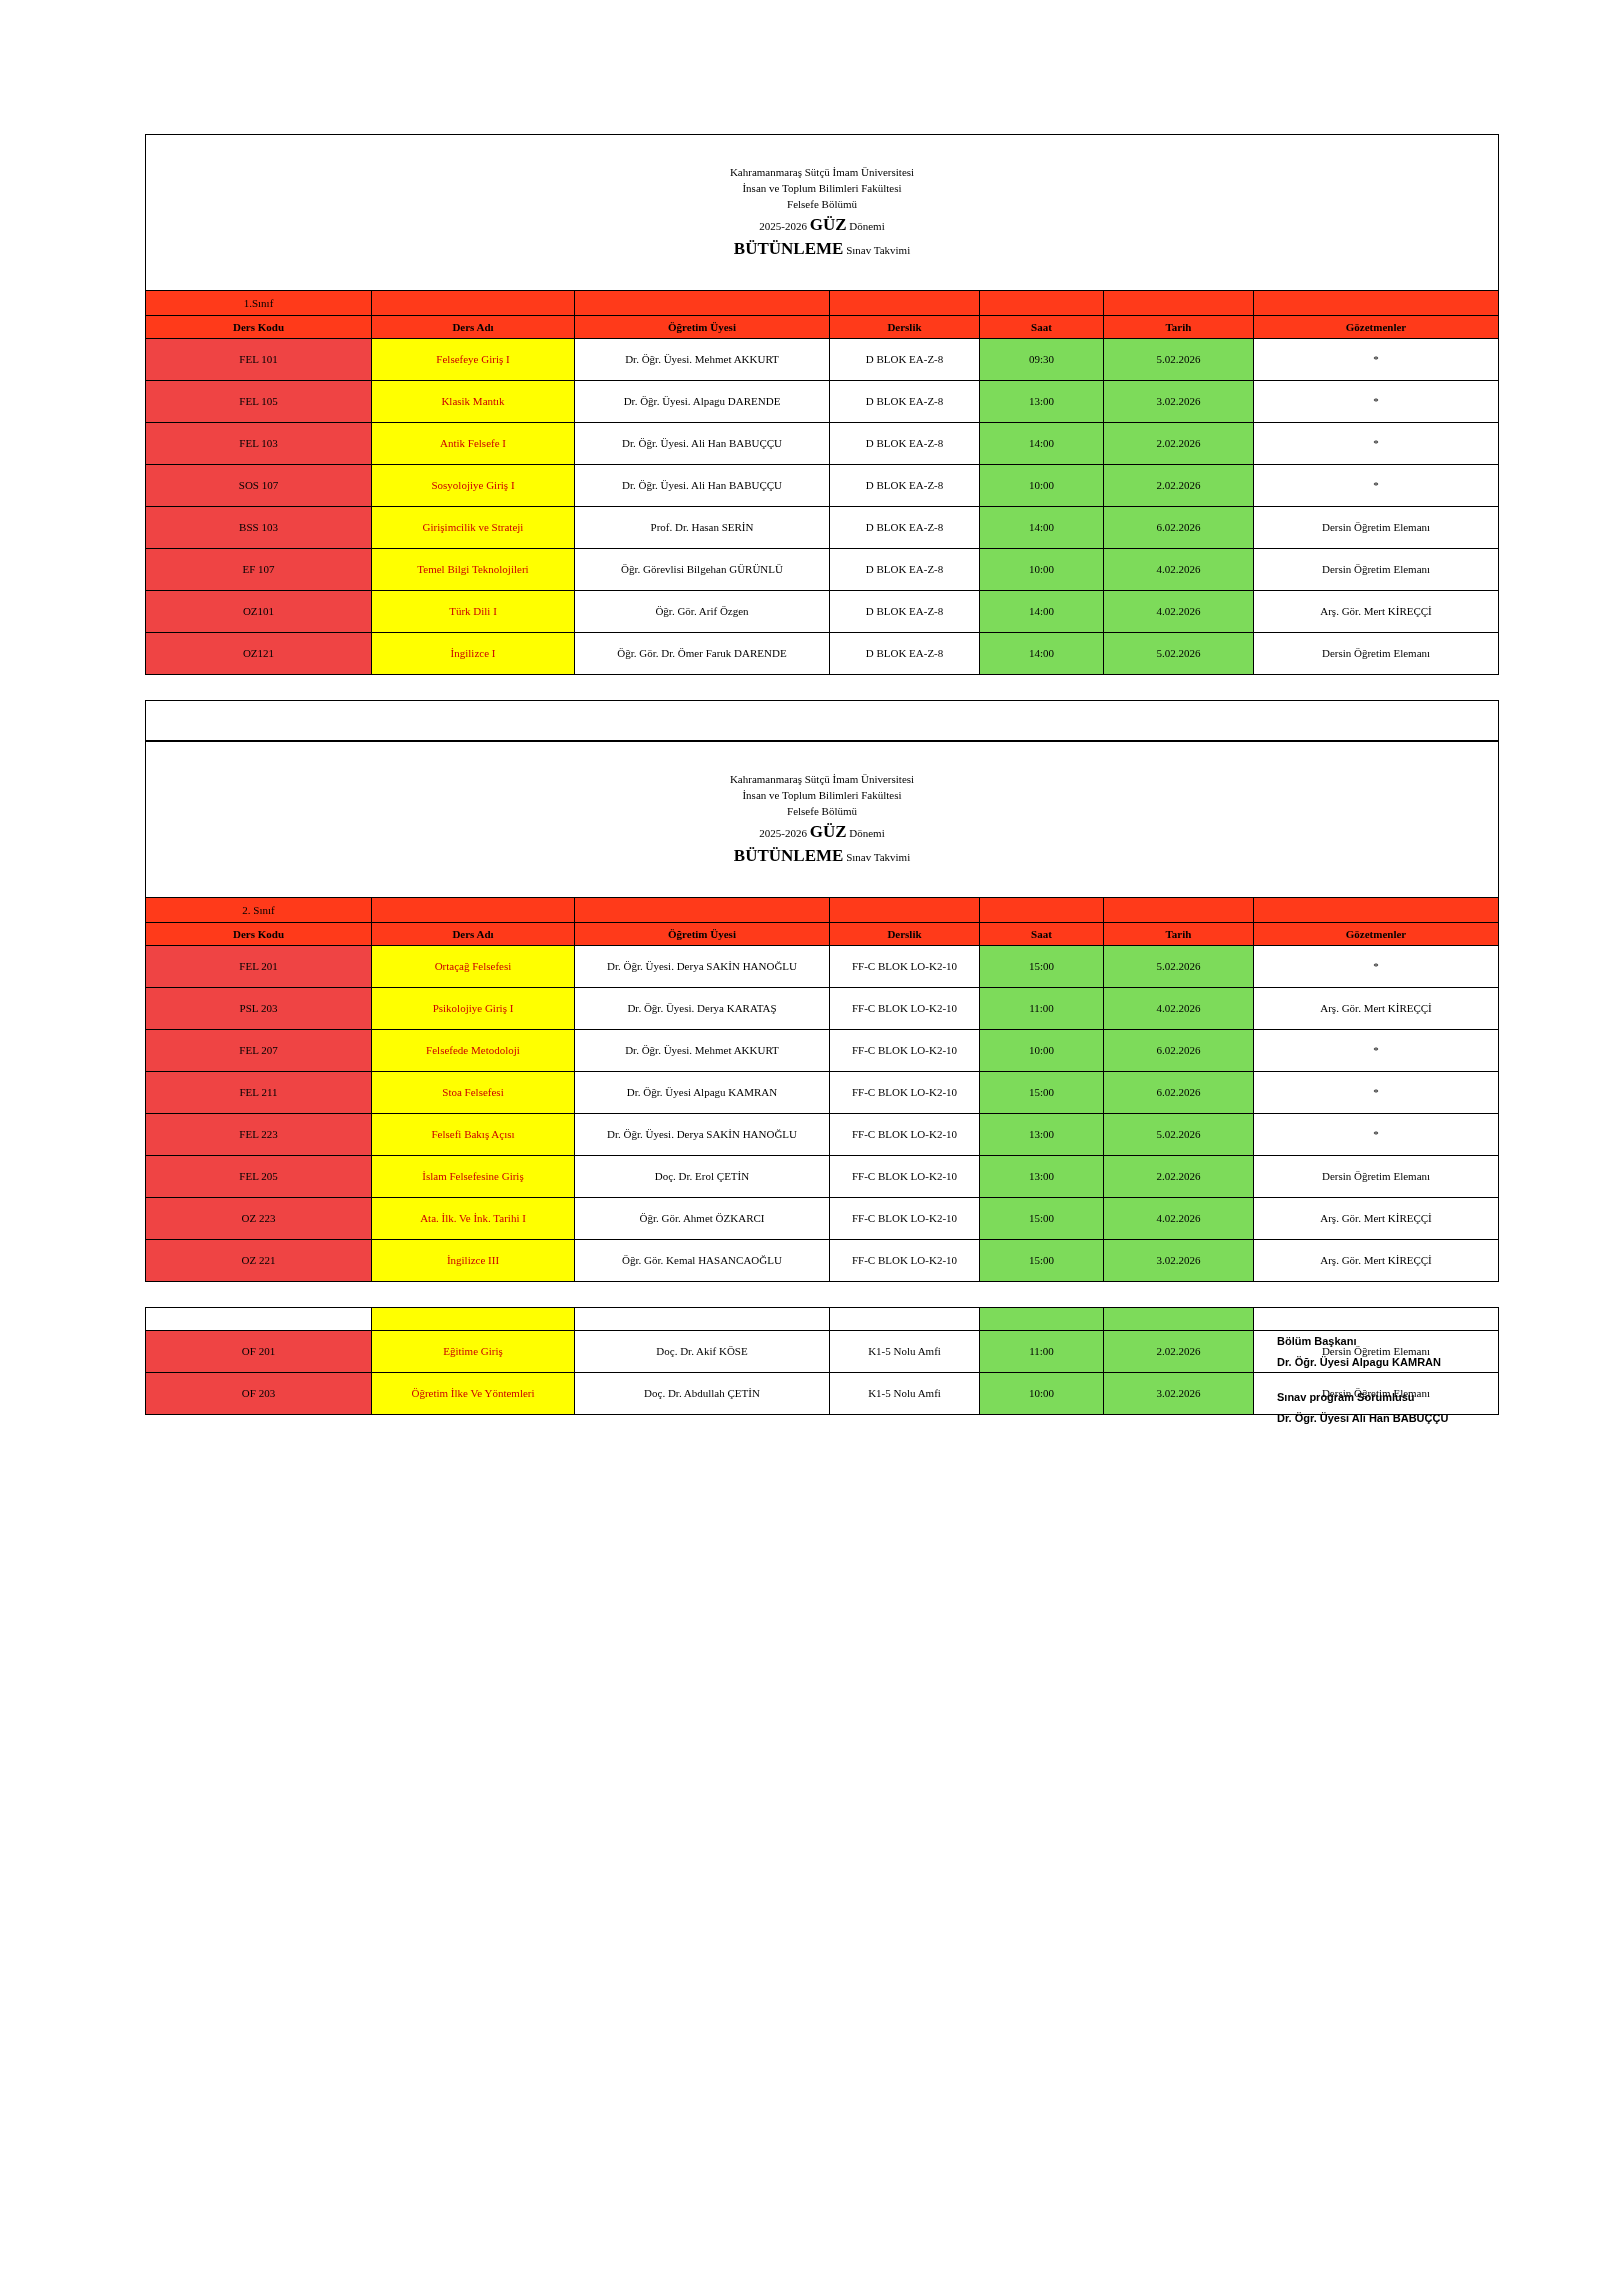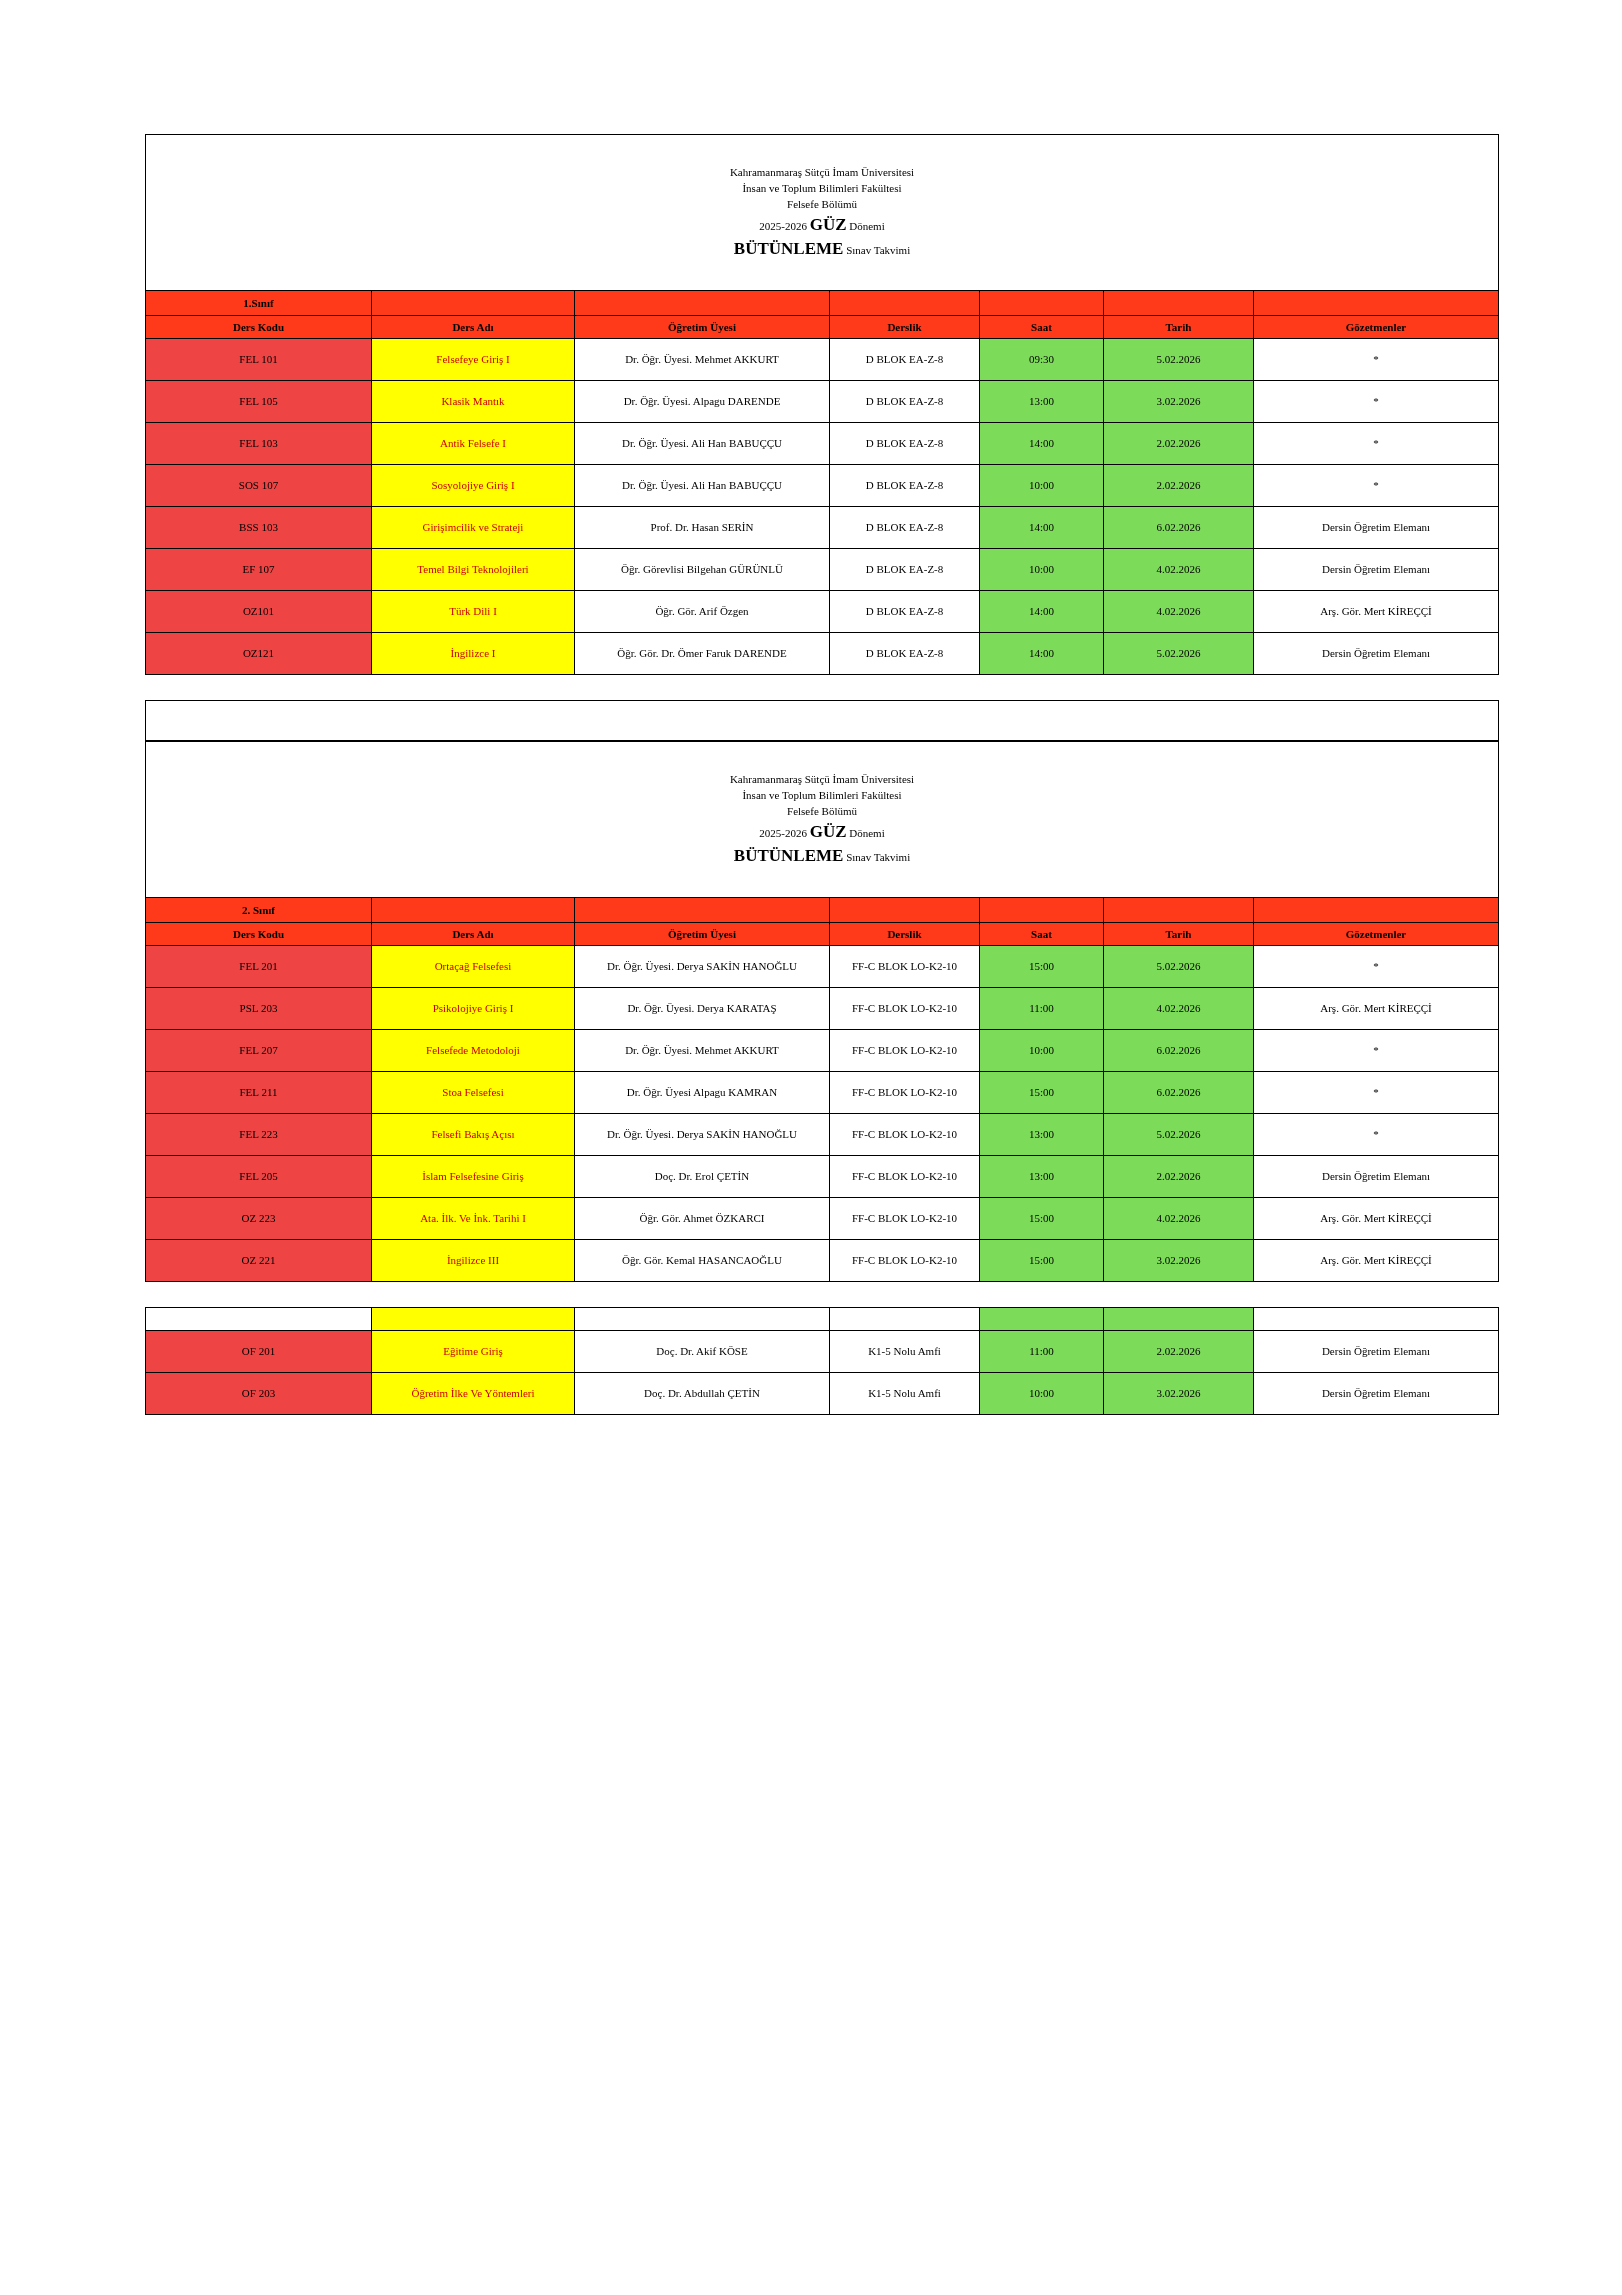--- a/index.html
+++ b/index.html
@@ -59,21 +59,21 @@
   .title-cell .big {
     font-size: 17px;
   }
   .title-cell b {
     font-weight: bold;
   }
 
   .classband {
     background: #ff3a1a;
     height: 23.6px !important;
-    font-weight: bold;
+    font-weight: normal;
     font-size: 14.4px;
   }
   .classband.blank {
     background: #ff3a1a;
   }
   .headrow td {
     background: #ff3a1a;
     font-weight: bold;
     font-size: 10.5px;
     height: 22px !important;
@@ -394,14 +394,21 @@
           <td class="room">K1-5 Nolu Amfi</td>
           <td class="time">10:00</td>
           <td class="date">3.02.2026</td>
           <td class="proctor">Dersin Öğretim Elemanı</td>
         </tr>
       </tbody>
     </table>
 
   </div>
 
+  <div class="signature">
+    <div>Bölüm Başkanı</div>
+    <div>Dr. Öğr. Üyesi Alpagu KAMRAN</div>
+    <div class="gap"></div>
+    <div>Sınav program Sorumlusu</div>
+    <div>Dr. Öğr. Üyesi Ali Han BABUÇÇU</div>
+  </div>
 </div>
 
 
 </body></html>

